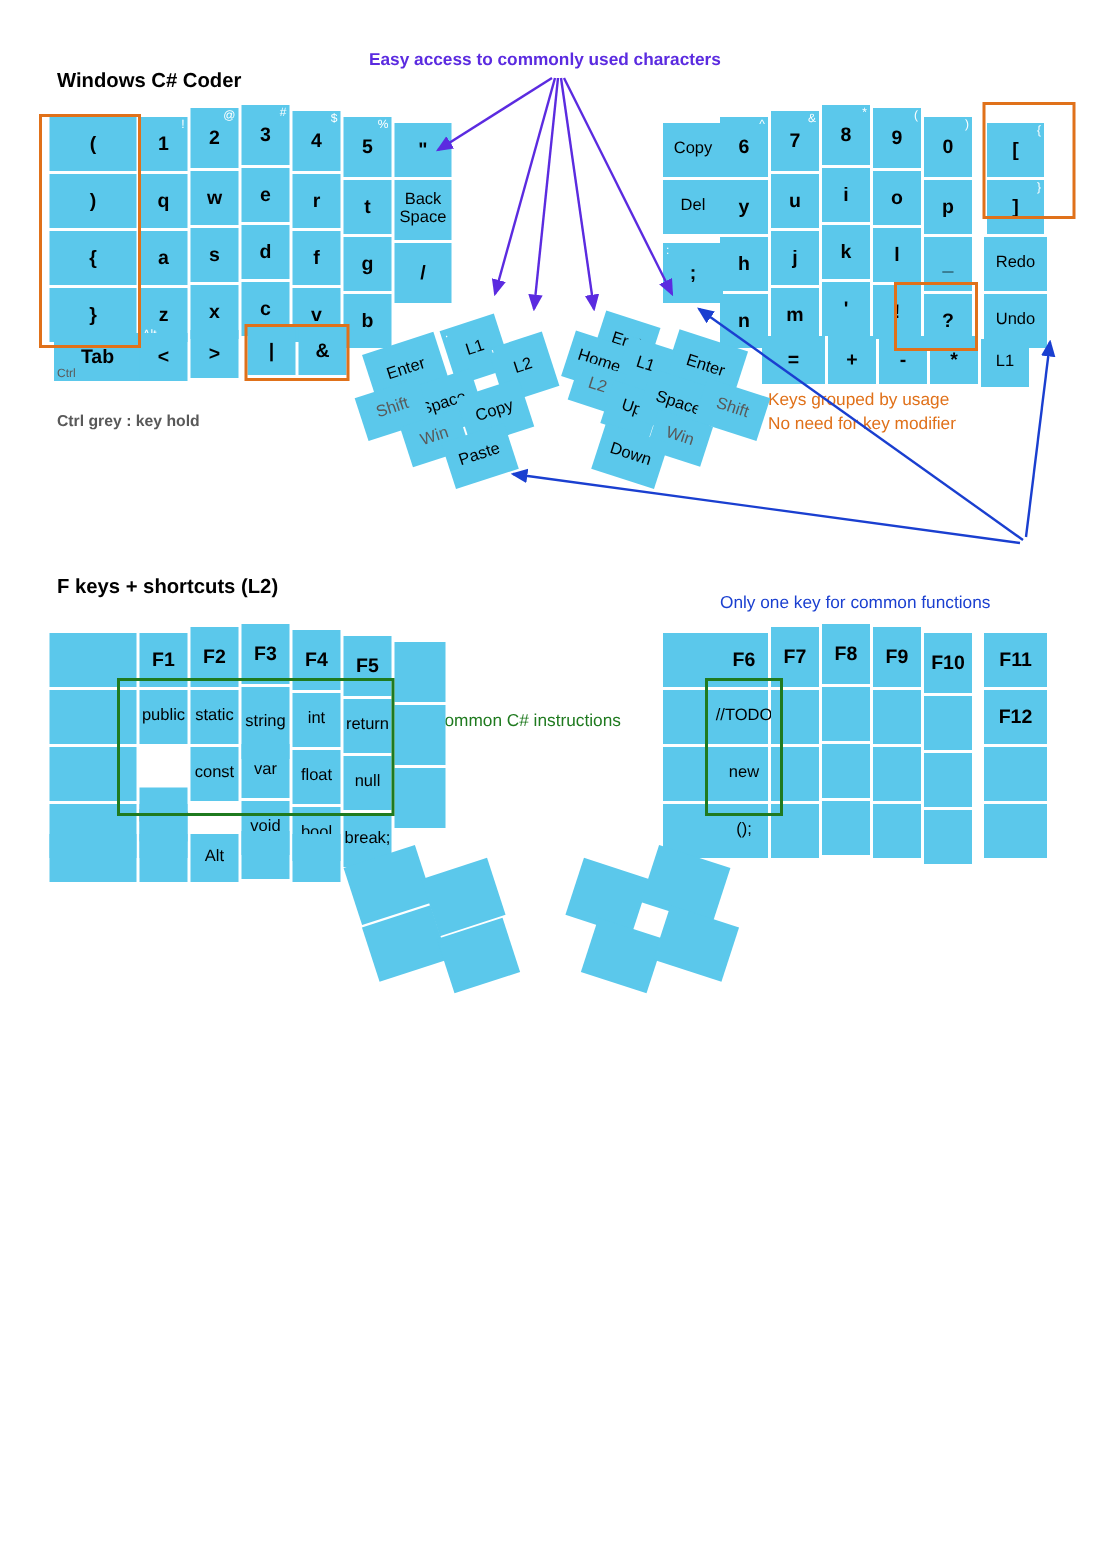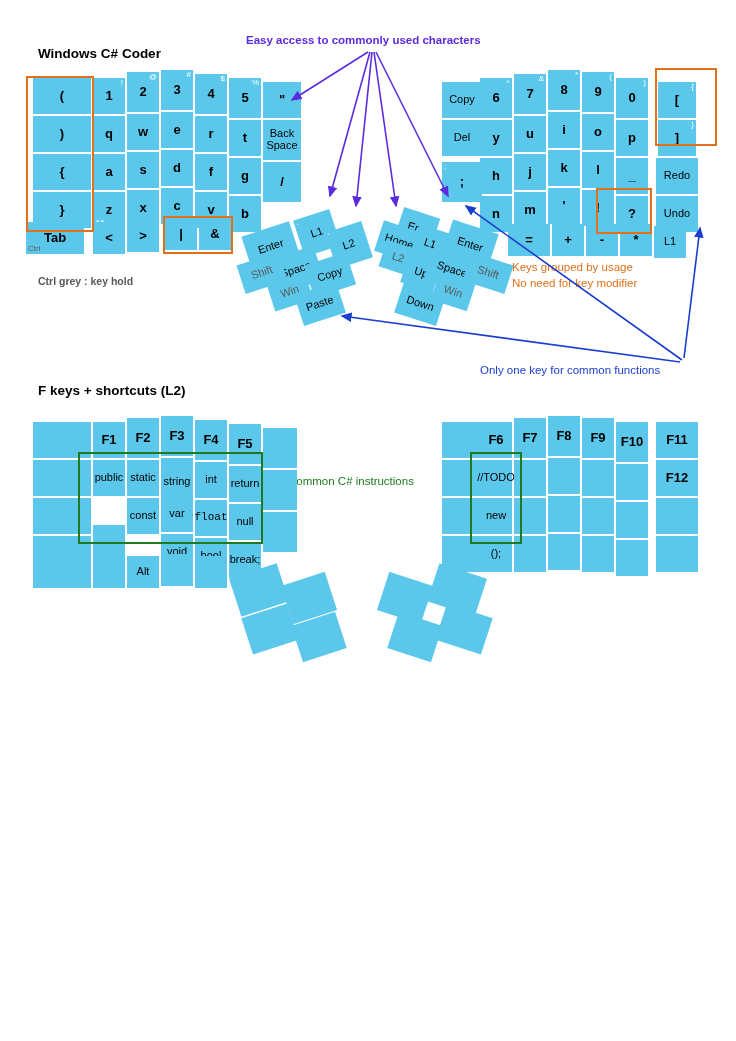--- a/index.html
+++ b/index.html
@@ -51,21 +51,21 @@
     position: absolute;
     font-weight: bold;
     font-size: 13.5px;
     color: #000000;
   }
   .note {
     position: absolute;
     font-size: 11.5px;
   }
   .note.purple { color: #5b2be0; font-weight: bold; }
-  .note.blue { color: #1a3fd0; }
+  .note.blue { color: #1a3fd0; margin-top: 32px; }
   .note.orange { color: #e0711a; }
   .note.green { color: #1f7a1f; }
   .note.grey { color: #595959; font-weight: bold; font-size: 10.5px; }
   .box {
     position: absolute;
     box-sizing: border-box;
     pointer-events: none;
   }
   .box.orange { border: 2px solid #e0711a; }
   .box.green { border: 2px solid #1f7a1f; }
@@ -115,21 +115,21 @@
       <div class="key" style="left: 195px; top: 154px; width: 32px; height: 36px;"><span class="main">f</span></div>
       <div class="key" style="left: 195px; top: 192px; width: 32px; height: 36px;"><span class="main">v</span></div>
       <div class="key" style="left: 229px; top: 78px; width: 32px; height: 40px;"><span class="main">5</span><span class="tr">%</span></div>
       <div class="key" style="left: 229px; top: 120px; width: 32px; height: 36px;"><span class="main">t</span></div>
       <div class="key" style="left: 229px; top: 158px; width: 32px; height: 36px;"><span class="main">g</span></div>
       <div class="key" style="left: 229px; top: 196px; width: 32px; height: 36px;"><span class="main">b</span></div>
       <div class="key" style="left: 263px; top: 82px; width: 38px; height: 36px;"><span class="main">"</span></div>
       <div class="key small" style="left: 263px; top: 120px; width: 38px; height: 40px;"><span class="main">Back
 Space</span></div>
       <div class="key" style="left: 263px; top: 162px; width: 38px; height: 40px;"><span class="main">/</span></div>
-      <div class="key" style="left: 26px; top: 222px; width: 58px; height: 32px;"><span class="main">Tab</span><span class="bl darkgrey">Ctrl</span></div>
+      <div class="key" style="left: 36px; top: 222px; width: 58px; height: 32px;"><span class="main">Tab</span><span class="bl darkgrey">Ctrl</span></div>
       <div class="key" style="left: 93px; top: 222px; width: 32px; height: 32px;"><span class="main">&lt;</span></div>
       <div class="key" style="left: 127px; top: 220px; width: 32px; height: 32px;"><span class="main">&gt;</span></div>
       <div class="key" style="left: 165px; top: 218px; width: 32px; height: 32px;"><span class="main">|</span></div>
       <div class="key" style="left: 199px; top: 218px; width: 32px; height: 32px;"><span class="main">&amp;</span></div>
       <div class="key small" style="left: 246px; top: 228px; width: 50px; height: 38px; transform: rotate(-18deg);"><span class="main">Enter</span></div>
       <div class="key small" style="left: 298px; top: 214px; width: 38px; height: 38px; transform: rotate(-18deg);"><span class="main">L1</span><span class="tl">·</span></div>
       <div class="key small" style="left: 330px; top: 226px; width: 38px; height: 38px; transform: rotate(-18deg);"><span class="main">L2</span><span class="tl">'</span></div>
       <div class="key small" style="left: 272px; top: 252px; width: 48px; height: 36px; transform: rotate(-18deg);"><span class="main">Space</span></div>
       <div class="key small" style="left: 308px; top: 258px; width: 44px; height: 34px; transform: rotate(-18deg);"><span class="main">Copy</span></div>
       <div class="key small" style="left: 240px; top: 258px; width: 44px; height: 30px; transform: rotate(-18deg);"><span class="main darkgrey">Shift</span></div>
@@ -188,21 +188,21 @@
       <div class="key" style="left: 127px; top: 418px; width: 32px; height: 40px;"><span class="main">F2</span></div>
       <div class="key small" style="left: 127px; top: 460px; width: 32px; height: 36px;"><span class="main">static</span></div>
       <div class="key small" style="left: 127px; top: 498px; width: 32px; height: 36px;"><span class="main">const</span></div>
       <div class="key small" style="left: 127px; top: 556px; width: 32px; height: 32px;"><span class="main">Alt</span></div>
       <div class="key" style="left: 161px; top: 416px; width: 32px; height: 40px;"><span class="main">F3</span></div>
       <div class="key small" style="left: 161px; top: 458px; width: 32px; height: 48px;"><span class="main">string</span></div>
       <div class="key small" style="left: 161px; top: 496px; width: 32px; height: 36px;"><span class="main">var</span></div>
       <div class="key small" style="left: 161px; top: 534px; width: 32px; height: 36px;"><span class="main">void</span></div>
       <div class="key" style="left: 195px; top: 420px; width: 32px; height: 40px;"><span class="main">F4</span></div>
       <div class="key small" style="left: 195px; top: 462px; width: 32px; height: 36px;"><span class="main">int</span></div>
-      <div class="key small" style="left: 195px; top: 500px; width: 32px; height: 36px; font-family: Liberation Mono, monospace;"><span class="main">float</span></div>
+      <div class="key small" style="left: 195px; top: 500px; width: 32px; height: 36px;"><span class="main">float</span></div>
       <div class="key small" style="left: 195px; top: 538px; width: 32px; height: 36px;"><span class="main">bool</span></div>
       <div class="key" style="left: 229px; top: 424px; width: 32px; height: 40px;"><span class="main">F5</span></div>
       <div class="key small" style="left: 229px; top: 466px; width: 32px; height: 36px;"><span class="main">return</span></div>
       <div class="key small" style="left: 229px; top: 504px; width: 32px; height: 36px;"><span class="main">null</span></div>
       <div class="key small" style="left: 229px; top: 542px; width: 32px; height: 36px;"><span class="main">break;</span></div>
       <div class="key" style="left: 263px; top: 428px; width: 34px; height: 40px;"><span class="main"></span></div>
       <div class="key" style="left: 263px; top: 470px; width: 34px; height: 40px;"><span class="main"></span></div>
       <div class="key" style="left: 263px; top: 512px; width: 34px; height: 40px;"><span class="main"></span></div>
       <div class="key" style="left: 33px; top: 556px; width: 58px; height: 32px;"><span class="main"></span></div>
       <div class="key" style="left: 93px; top: 556px; width: 32px; height: 32px;"><span class="main"></span></div>

